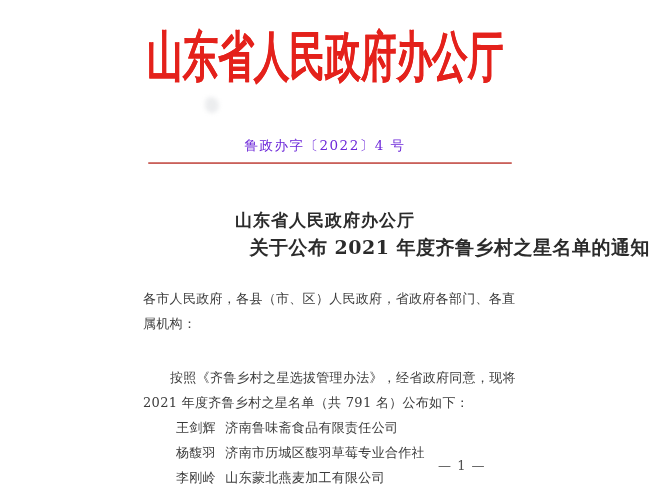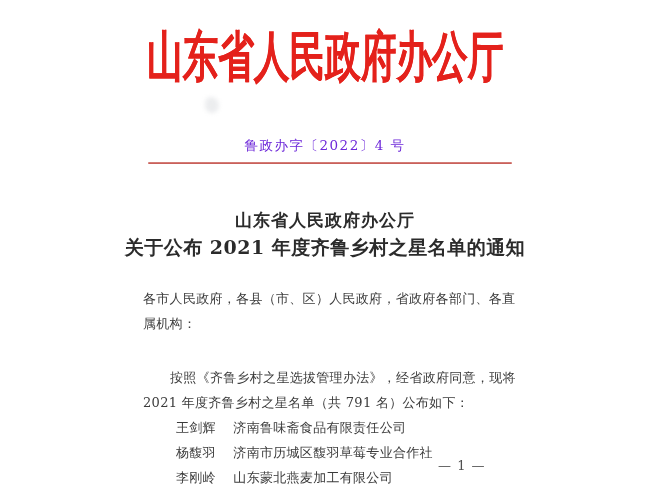--- a/index.html
+++ b/index.html
@@ -63,21 +63,21 @@
     top: 209px; left: 0; right: 0;
     text-align: center;
     font-size: 17px;
     font-weight: bold;
     letter-spacing: 1px;
     color: #2b2b2b;
   }
   .title2 {
     position: absolute;
     top: 235px; left: 0; right: 0;
-    text-align: center;
+    text-align: right;
     font-size: 19px;
     font-weight: bold;
     letter-spacing: 0.5px;
     color: #2b2b2b;
     white-space: nowrap;
   }
   
   .body-block {
     position: absolute;
     left: 143px; top: 286px;
@@ -91,21 +91,21 @@
     line-height: 25px;
     white-space: nowrap;
   }
   .line.indent { padding-left: 27px; margin-top: 29px; }
   .row {
     height: 25px;
     line-height: 25px;
     padding-left: 33px;
     white-space: nowrap;
   }
-  .row .nm { margin-right: 13px; }
+  .row .nm { margin-right: 5px; }
   
   .pageno {
     position: absolute;
     left: 438px; top: 458px;
     font-size: 13px;
     letter-spacing: 1px;
     color: #4f4f4f;
     white-space: nowrap;
   }
 </style>

